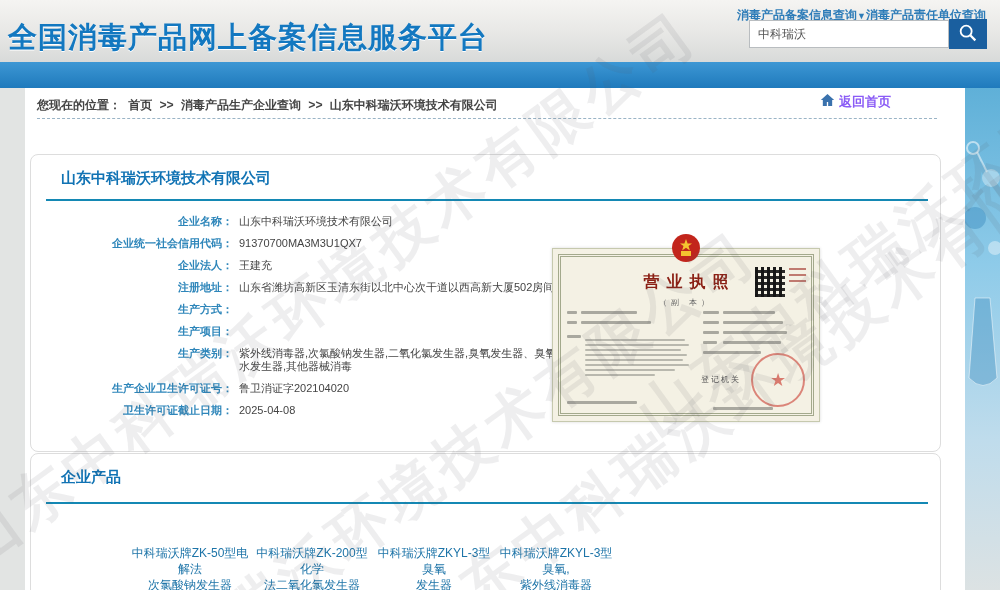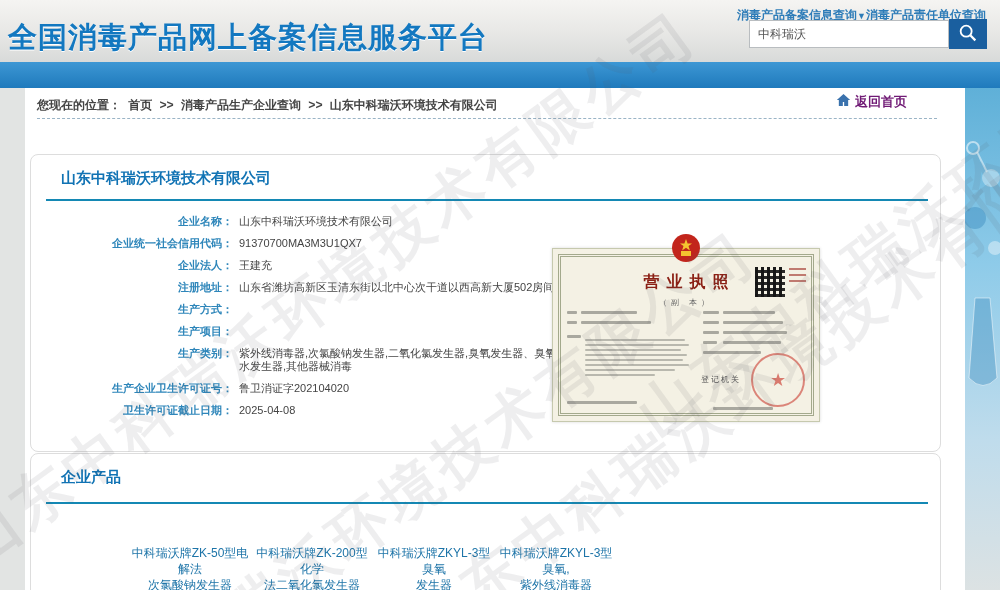--- a/index.html
+++ b/index.html
@@ -26,22 +26,22 @@
     background:linear-gradient(180deg,#3d97d4,#1f7abc); }
 
   
   .side-decor { position:absolute; left:965px; top:88px; width:35px; height:502px;
     background:linear-gradient(180deg,#5fb0d8 0%,#8ecbe9 35%,#bfdcec 70%,#dce2e3 100%); }
 
   
   .wrapper { position:absolute; left:25px; top:88px; width:940px; height:502px; background:#fff; }
   .breadcrumb { position:absolute; left:12px; top:9px; font-size:12px; font-weight:bold; color:#444;font-family:Liberation Mono, monospace; }
   .breadcrumb a { color:#444; text-decoration:none; }
-  .return-home { position:absolute; right:58px; top:4px; display:flex; align-items:center; gap:3px;
-    font-size:13px; font-weight:bold; color:#701a75; text-decoration:none; }
+  .return-home { position:absolute; right:74px; top:4px; display:flex; align-items:center; gap:3px;
+    font-size:13px; font-weight:bold; color:#8b5cf6; text-decoration:none; }
   .dashes { position:absolute; left:12px; right:28px; top:30px; border-top:1px dashed #9ab4c6; }
   .notice { position:absolute; left:24px; right:12px; top:39px; font-size:12px; color:#444;margin-top:28px; }
   .notice .red { color:#d40000; }
 
   .panel { position:absolute; left:5px; width:911px; background:#fff;
     border:1px solid #ddd; border-radius:8px; }
   .panel-1 { top:66px; height:298px; }
   .panel-2 { top:365px; height:152px; }
   .panel-title { position:absolute; left:30px; top:14px; font-size:15px; font-weight:bold; color:#1173b4; }
   .rule { position:absolute; left:15px; right:12px; height:2px; background:#1488b4; }

